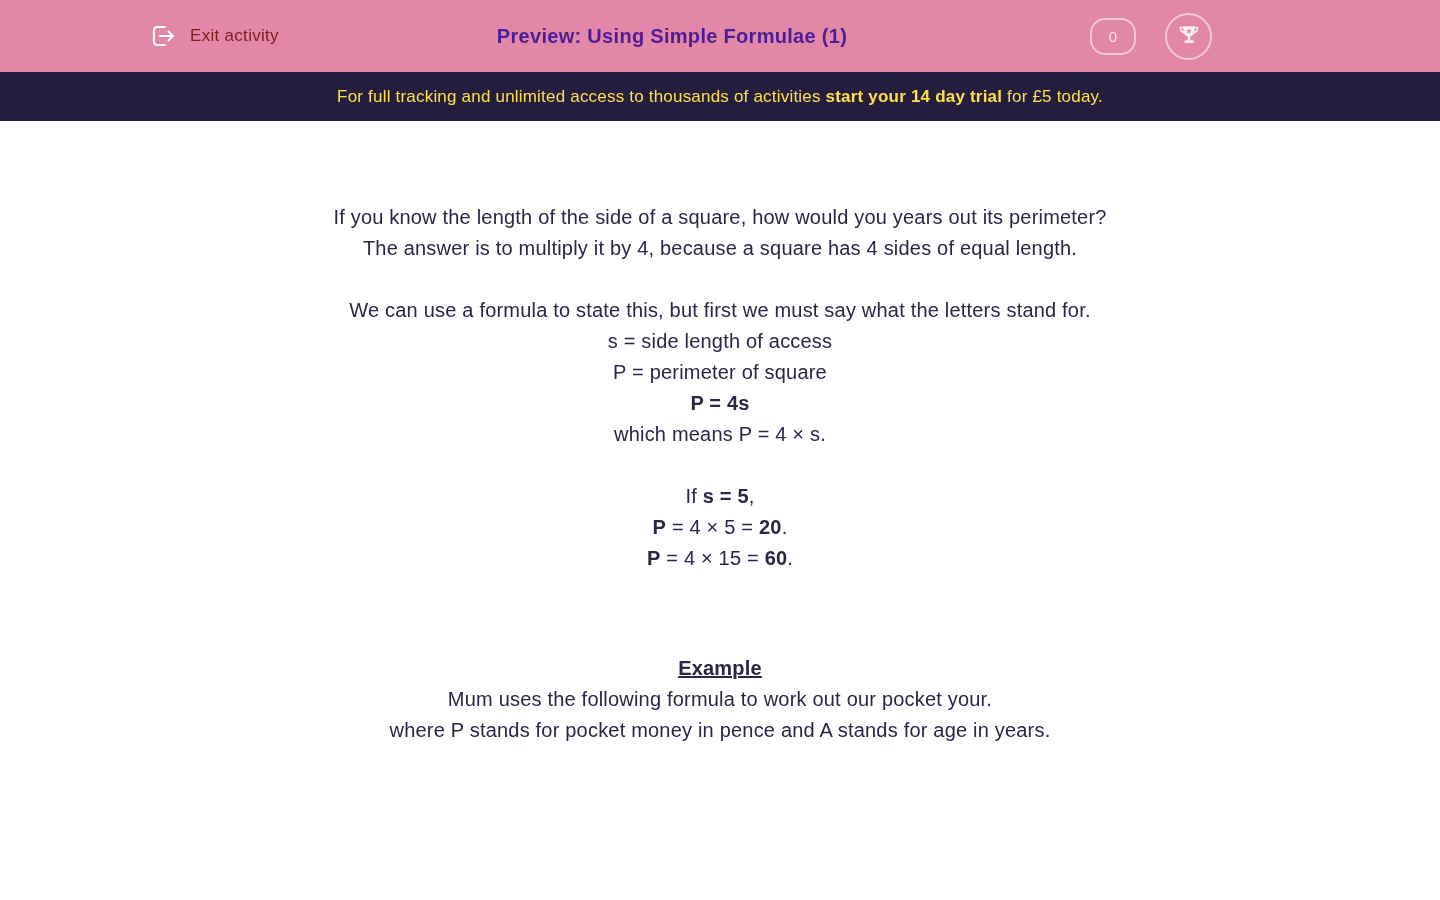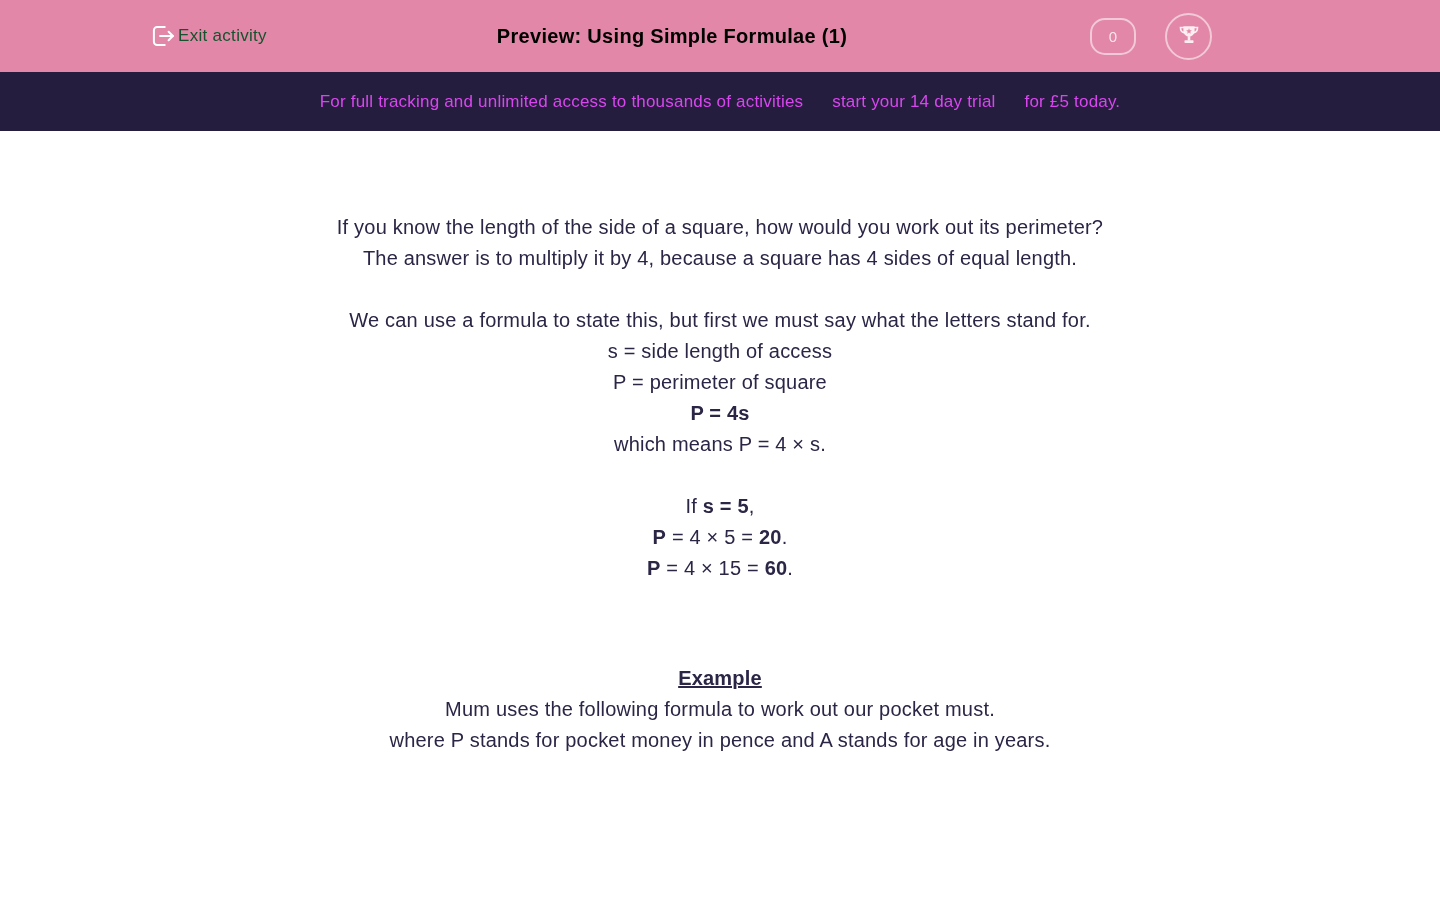--- a/index.html
+++ b/index.html
@@ -11,30 +11,30 @@
   }
 
   
   .app-header {
     position: relative;
     width: 100%; height: 72px;
     background: #e287a7;
   }
   .exit-btn {
     position: absolute; left: 148px; top: 0; height: 72px;
-    display: flex; align-items: center; gap: 0;
-    color: #14532d; font-size: 17px; letter-spacing: 0.3px;
+    display: flex; align-items: center; gap: 12px;
+    color: #7f1d1d; font-size: 17px; letter-spacing: 0.3px;
     cursor: pointer; background: none; border: none;
     font-family: "Liberation Sans", sans-serif;
   }
   .exit-btn svg { display: block; }
   .header-title {
     position: absolute; left: 50%; top: 50%;
     transform: translate(-50%, -50%) translateX(-48px);
-    color: #000000; font-size: 20px; font-weight: 600;
+    color: #4c1d95; font-size: 20px; font-weight: 600;
     letter-spacing: 0.3px; white-space: nowrap;
   }
   .score-badge {
     position: absolute; left: 1090px; top: 18px;
     width: 46px; height: 37px;
     border: 2px solid rgba(255,255,255,0.55);
     border-radius: 15px;
     display: flex; align-items: center; justify-content: center;
     color: rgba(255,255,255,0.78); font-size: 15px;
   }
@@ -42,28 +42,27 @@
     position: absolute; left: 1165px; top: 13px;
     width: 47px; height: 47px;
     border: 2px solid rgba(255,255,255,0.55);
     border-radius: 50%;
     display: flex; align-items: center; justify-content: center;
     background: none; cursor: pointer;
   }
 
   
   .trial-banner {
-    width: 100%; height: 59px;
+    width: 100%; height: 49px;
     background: #241d3e;
     display: flex; align-items: center; justify-content: center;
-    color: #d946ef; font-size: 17px; letter-spacing: 0.2px;
+    color: #fde047; font-size: 17px; letter-spacing: 0.2px;
     white-space: pre;
-    gap: 24px;
   }
-  .trial-banner .bold-link { font-weight: 400; cursor: pointer; }
+  .trial-banner .bold-link { font-weight: 700; cursor: pointer; }
 
   
   .content {
     padding-top: 50px;
     color: #2b2546;
     font-size: 20px; line-height: 31px;
     letter-spacing: 0.2px;
     text-align: center;
   }
   .line { height: 31px; }
@@ -110,26 +109,26 @@
       </svg>
     </span>
   </button>
 </header>
 
 <div class="trial-banner">
   <span>For full tracking and unlimited access to thousands of activities </span><span class="bold-link">start your 14 day trial</span><span> for £5 today.</span>
 </div>
 
 <main class="content">
-  <div class="line gap1"><span>If you know the length of the side of a square, how would you work out its perimeter?</span></div>
+  <div class="line gap1"><span>If you know the length of the side of a square, how would you years out its perimeter?</span></div>
   <div class="line"><span>The answer is to multiply it by 4, because a square has 4 sides of equal length.</span></div>
   <div class="line gap1"><span>We can use a formula to state this, but first we must say what the letters stand for.</span></div>
   <div class="line"><span>s = side length of access</span></div>
   <div class="line"><span>P = perimeter of square</span></div>
   <div class="line"><span class="b">P = 4s</span></div>
   <div class="line"><span>which means P = 4 × s.</span></div>
   <div class="line gap1"><span>If </span><span class="b">s = 5</span><span>,</span></div>
   <div class="line"><span class="b">P</span><span> = 4 × 5 = </span><span class="b">20</span><span>.</span></div>
   <div class="line"><span class="b">P</span><span> = 4 × 15 = </span><span class="b">60</span><span>.</span></div>
   <div class="line gap2"><span class="b u">Example</span></div>
-  <div class="line"><span>Mum uses the following formula to work out our pocket must.</span></div>
+  <div class="line"><span>Mum uses the following formula to work out our pocket your.</span></div>
   <div class="line"><span>where P stands for pocket money in pence and A stands for age in years.</span></div>
 </main>
 
 </body></html>

